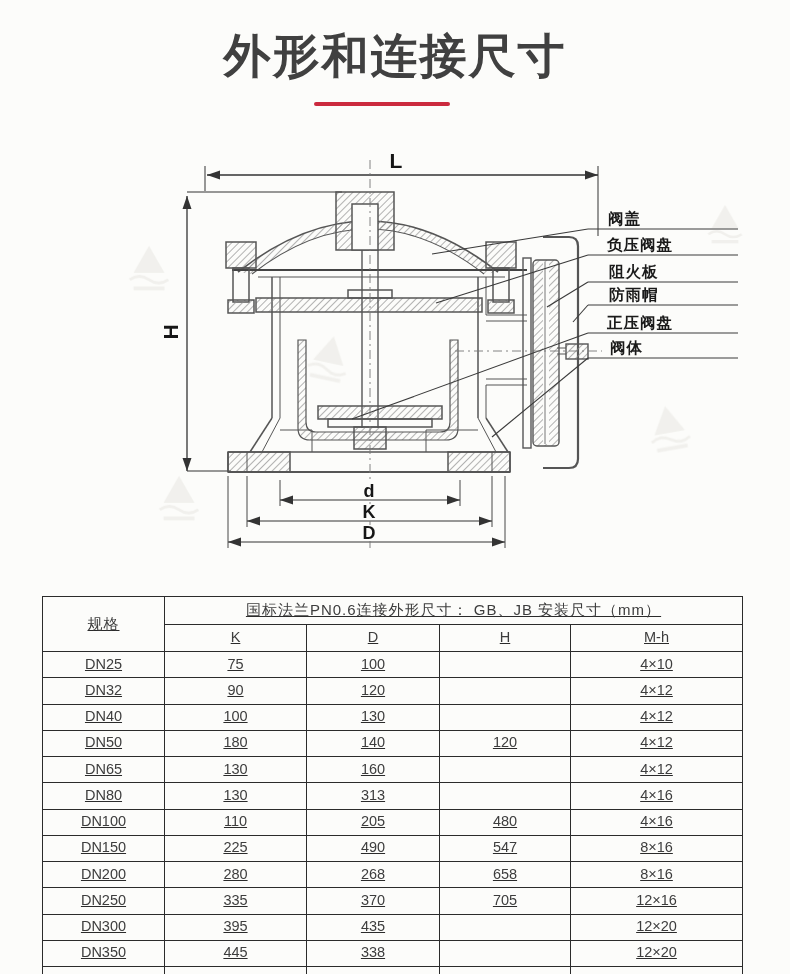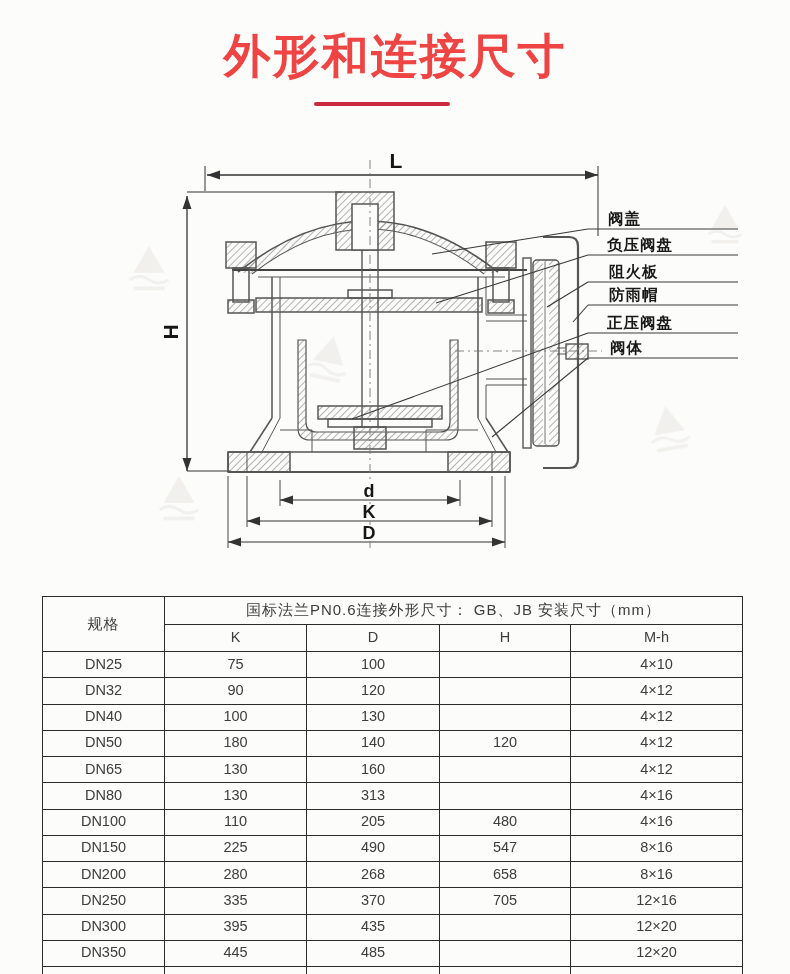--- a/index.html
+++ b/index.html
@@ -6,29 +6,29 @@
   body{
     width:790px;height:974px;overflow:hidden;position:relative;
     background:#fcfcfa;
     font-family:"Liberation Sans","DejaVu Sans",sans-serif;
     color:#2b2b2b;
   }
   .page-title{
     position:absolute;top:30px;left:0;width:790px;
     margin:0;text-align:center;
     font-size:47px;font-weight:bold;letter-spacing:2px;line-height:1.1;
-    color:#ef4444;
+    color:#404040;
   }
   .title-underline{
     position:absolute;top:102px;left:314px;width:136px;height:3.5px;
     border-radius:2px;
   }
   .drawing-svg{position:absolute;top:0;left:0;}
   
-  .dim-table-wrap{position:absolute;top:596px;left:42px;width:702px;height:378px;overflow:hidden;}
+  .dim-table-wrap{position:absolute;top:596px;left:42px;width:702px;height:378px;overflow:hidden;text-decoration:underline;}
   table.dim-table{
     width:700px;border-collapse:collapse;table-layout:fixed;
     font-size:14.5px;color:#3d3d3d;
   }
   table.dim-table th,table.dim-table td{
     border:1.6px solid #2b2b2b;
     text-align:center;vertical-align:middle;
     font-weight:normal;padding:0;line-height:1.1;
   }
   tr.hdr1 th{height:27px;font-size:15px;letter-spacing:1px;}
@@ -327,21 +327,21 @@
         <tr>
           <td>DN300</td>
           <td>395</td>
           <td>435</td>
           <td></td>
           <td>12×20</td>
         </tr>
         <tr>
           <td>DN350</td>
           <td>445</td>
-          <td>485</td>
+          <td>338</td>
           <td></td>
           <td>12×20</td>
         </tr>
         <tr class="partial">
           <td></td>
           <td></td>
           <td></td>
           <td></td>
           <td></td>
         </tr>

